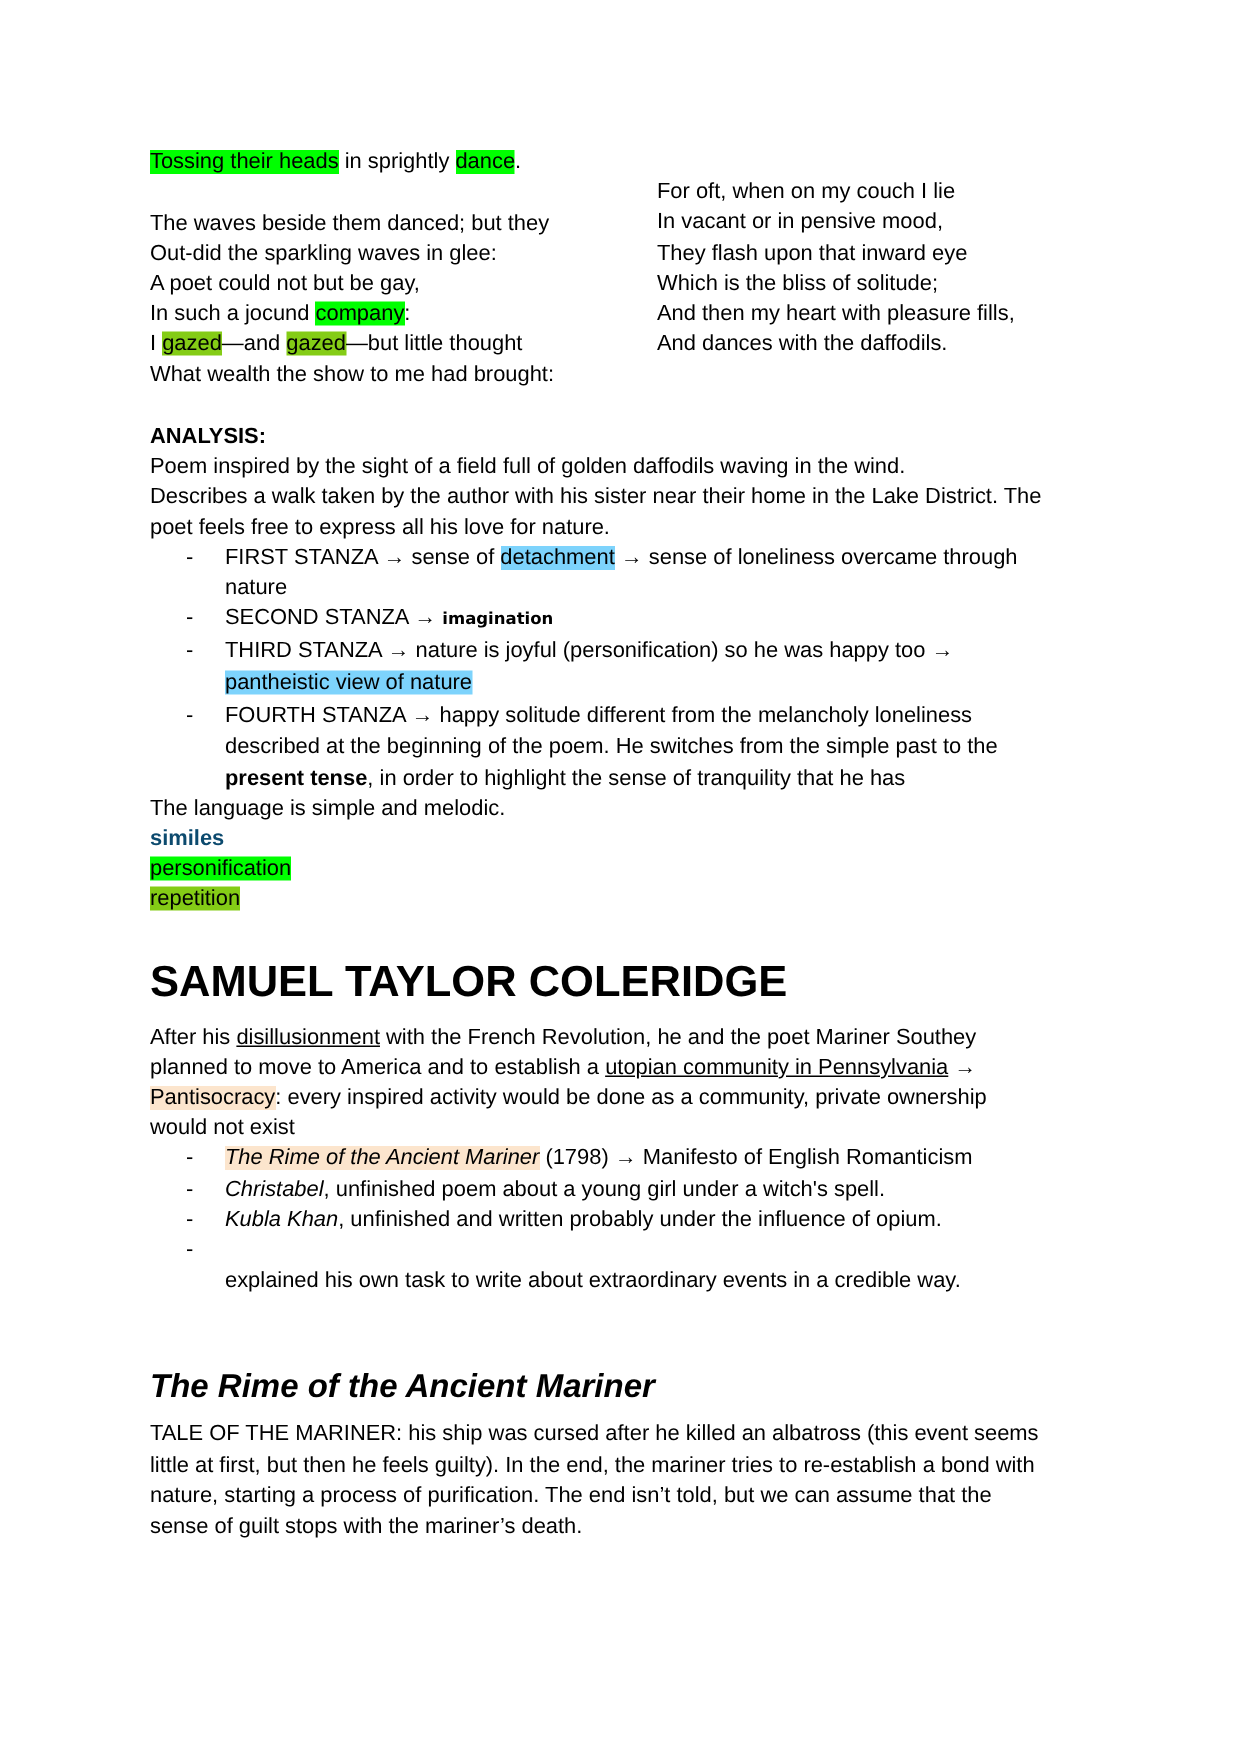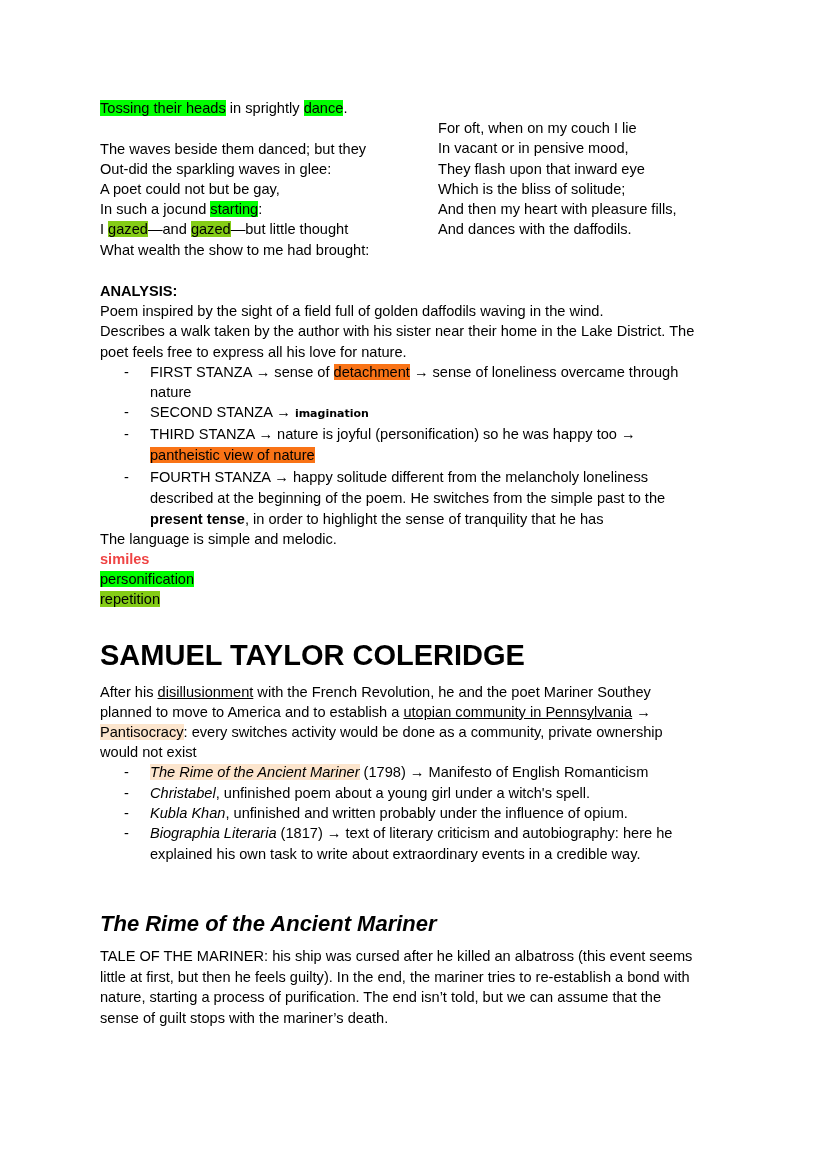--- a/index.html
+++ b/index.html
@@ -2,45 +2,45 @@
 <html><head>
 <meta charset="utf-8">
 <style>
   html, body { margin: 0; padding: 0; background: #ffffff; }
   body { width: 828px; height: 1169px; position: relative; overflow: hidden;
          font-family: "Liberation Sans", sans-serif; color: #000; font-size: 14.6px; }
   .page { position: absolute; left: 100px; top: 0; width: 640px; }
   .line { position: absolute; white-space: nowrap; line-height: 20px; height: 20px; }
   .hl-green { background: #00ff00; margin-top: 33px; }
   .hl-magenta { background: #84cc16; }
-  .hl-yellow { background: #f97316; }
+  .hl-yellow { background: #7dd3fc; }
   .hl-peach { background: #fce5cd; }
   .bold { font-weight: bold; }
   .ital { font-style: italic; }
   .u { text-decoration: underline; text-align: right; }
-  .blue { color: #ef4444; font-weight: bold; }
+  .blue { color: #0c4a6e; font-weight: bold; }
   .calibri { font-family: "DejaVu Sans", sans-serif; font-weight: bold; font-size: 11px; }
   .dash { position: absolute; left: 24px; }
   .bul { position: absolute; left: 50px; white-space: nowrap; }
   .h1 { position: absolute; left: 100px; font-size: 29px; font-weight: bold; line-height: 34px; white-space: nowrap; }
   .h2 { position: absolute; left: 100px; font-size: 22px; font-weight: bold; font-style: italic; line-height: 28px; white-space: nowrap; }
 </style>
 </head>
 <body>
 
 <div class="page">
 
   <div class="line" style="top:98px;left:0">
     <span class="hl-green">Tossing their heads</span><span> in sprightly </span><span class="hl-green">dance</span><span>.</span>
   </div>
   <div class="line" style="top:139px;left:0">The waves beside them danced; but they</div>
   <div class="line" style="top:159px;left:0">Out-did the sparkling waves in glee:</div>
   <div class="line" style="top:179px;left:0">A poet could not but be gay,</div>
   <div class="line" style="top:199px;left:0">
-    <span>In such a jocund </span><span class="hl-green">starting</span><span>:</span>
+    <span>In such a jocund </span><span class="hl-green">company</span><span>:</span>
   </div>
   <div class="line" style="top:219px;left:0">
     <span>I </span><span class="hl-magenta">gazed</span><span>—and </span><span class="hl-magenta">gazed</span><span>—but little thought</span>
   </div>
   <div class="line" style="top:240px;left:0">What wealth the show to me had brought:</div>
 
   <div class="line" style="top:118px;left:338px">For oft, when on my couch I lie</div>
   <div class="line" style="top:138px;left:338px">In vacant or in pensive mood,</div>
   <div class="line" style="top:159px;left:338px">They flash upon that inward eye</div>
   <div class="line" style="top:179px;left:338px">Which is the bliss of solitude;</div>
@@ -83,39 +83,38 @@
 
   <div class="h1" style="top:638px;left:0">SAMUEL TAYLOR COLERIDGE</div>
 
   <div class="line" style="top:682px;left:0">
     <span>After his </span><span class="u">disillusionment</span><span> with the French Revolution, he and the poet Mariner Southey</span>
   </div>
   <div class="line" style="top:702px;left:0">
     <span>planned to move to America and to establish a </span><span class="u">utopian community in Pennsylvania</span><span> →</span>
   </div>
   <div class="line" style="top:722px;left:0">
-    <span class="hl-peach">Pantisocracy</span><span>: every switches activity would be done as a community, private ownership</span>
+    <span class="hl-peach">Pantisocracy</span><span>: every inspired activity would be done as a community, private ownership</span>
   </div>
   <div class="line" style="top:742px;left:0">would not exist</div>
 
   <div class="line" style="top:762px;left:0;width:640px">
     <span class="dash">-</span>
     <span class="bul"><span class="ital hl-peach">The Rime of the Ancient Mariner</span><span> (1798) → Manifesto of English Romanticism</span></span>
   </div>
   <div class="line" style="top:783px;left:0;width:640px">
     <span class="dash">-</span>
     <span class="bul"><span class="ital">Christabel</span><span>, unfinished poem about a young girl under a witch's spell.</span></span>
   </div>
   <div class="line" style="top:803px;left:0;width:640px">
     <span class="dash">-</span>
     <span class="bul"><span class="ital">Kubla Khan</span><span>, unfinished and written probably under the influence of opium.</span></span>
   </div>
   <div class="line" style="top:823px;left:0;width:640px">
     <span class="dash">-</span>
-    <span class="bul"><span class="ital">Biographia Literaria</span><span> (1817) → text of literary criticism and autobiography: here he</span></span>
   </div>
   <div class="line" style="top:844px;left:50px">explained his own task to write about extraordinary events in a credible way.</div>
 
   <div class="h2" style="top:910px;left:0">The Rime of the Ancient Mariner</div>
   <div class="line" style="top:946px;left:0">TALE OF THE MARINER: his ship was cursed after he killed an albatross (this event seems</div>
   <div class="line" style="top:967px;left:0">little at first, but then he feels guilty). In the end, the mariner tries to re-establish a bond with</div>
   <div class="line" style="top:987px;left:0">nature, starting a process of purification. The end isn’t told, but we can assume that the</div>
   <div class="line" style="top:1008px;left:0">sense of guilt stops with the mariner’s death.</div>
 </div>
 

